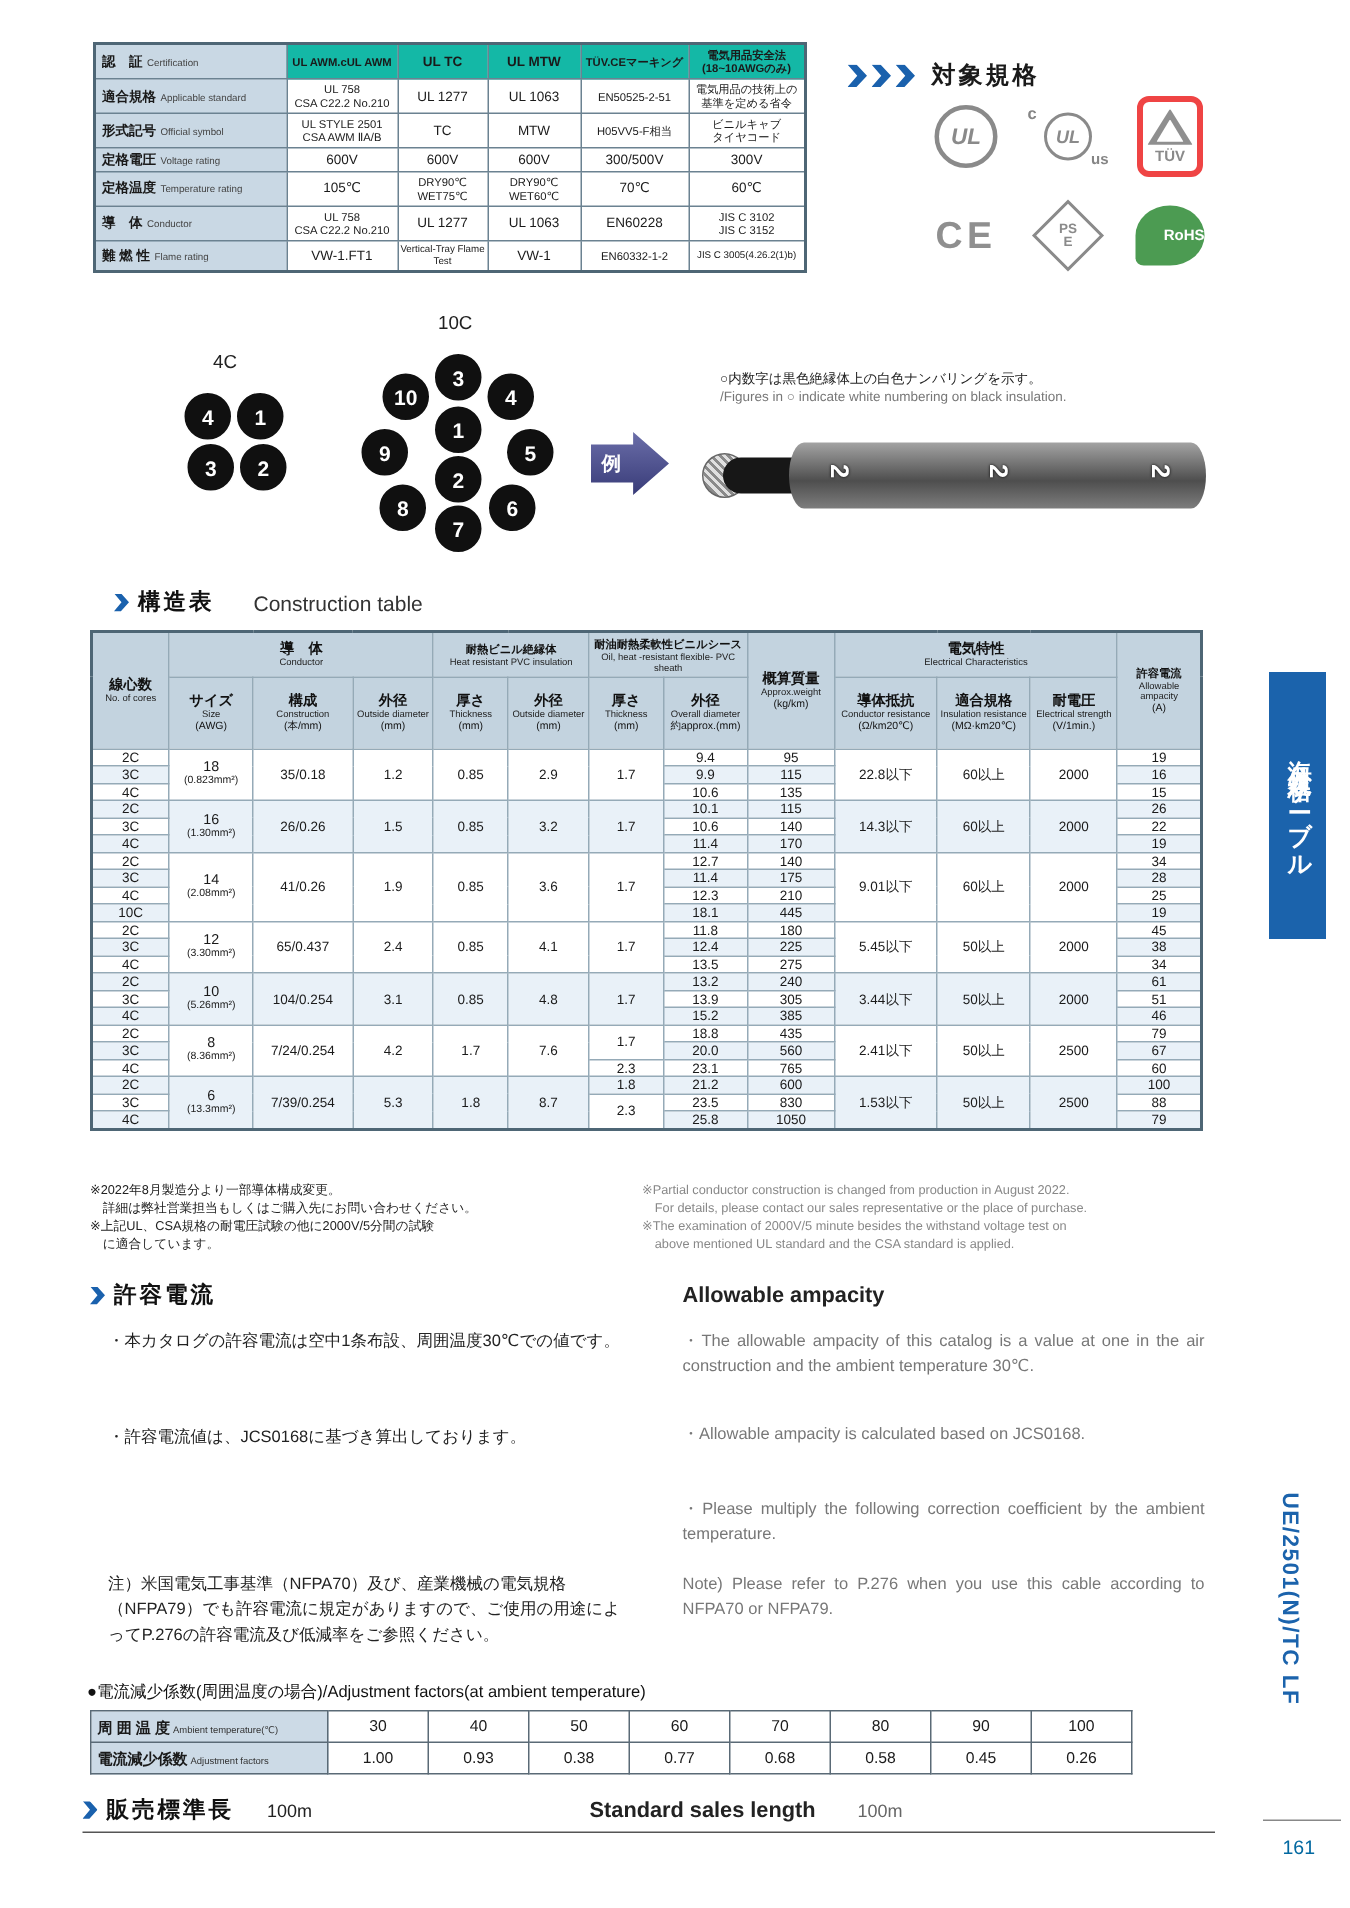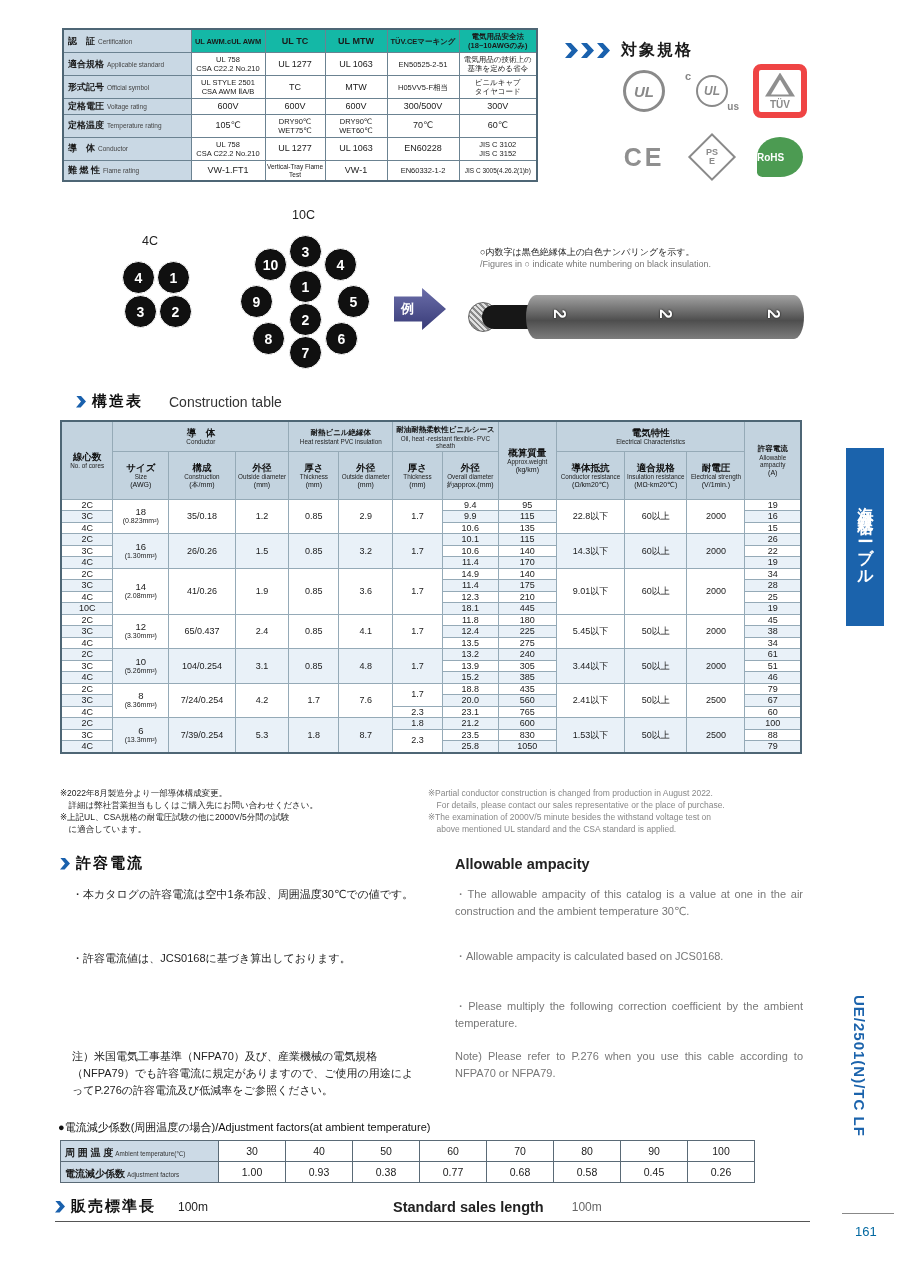--- a/index.html
+++ b/index.html
@@ -25,28 +25,28 @@
 .c-tiny{font-size:6.5px !important;line-height:1.25}
 
 
 .target-title{font-size:16px;font-weight:bold;letter-spacing:2px;margin-left:8px}
 .logo-grid{display:grid;grid-template-columns:repeat(3,58px);grid-auto-rows:58px;gap:8px 10px}
 .logo-box{position:relative;display:flex;align-items:center;justify-content:center;color:#858585}
 .ul-circle{width:42px;height:42px;border:3px solid #8a8a8a;border-radius:50%;display:flex;align-items:center;justify-content:center;font-size:15px;font-weight:bold;font-style:italic;color:#8a8a8a}
 .ul-circle.sm{width:32px;height:32px;border-width:2px;font-size:12px}
 .cul-c{position:absolute;left:2px;top:8px;font-size:11px;font-weight:bold}
 .cul-us{position:absolute;right:2px;bottom:8px;font-size:10px;font-weight:bold}
-.tuv-box{width:54px;height:54px;border:6px solid #ef4444;border-radius:8px;display:flex;flex-direction:column;align-items:center;justify-content:center}
+.tuv-box{width:44px;height:54px;border:4px solid #ef4444;border-radius:8px;display:flex;flex-direction:column;align-items:center;justify-content:center}
 .tuv-tri-outer{width:30px;height:24px;background:#8f8f8f;clip-path:polygon(50% 0,100% 100%,0 100%);position:relative}
 .tuv-tri-inner{position:absolute;left:6px;top:7px;width:18px;height:15px;background:#fff;clip-path:polygon(50% 0,100% 100%,0 100%)}
 .tuv-text{font-size:10px;font-weight:bold;color:#8a8a8a;margin-top:2px}
 .ce-text{font-size:25px;font-weight:bold;color:#8f8f8f;letter-spacing:3px}
 .pse-diamond{width:34px;height:34px;border:2.5px solid #8a8a8a;transform:rotate(45deg);display:flex;align-items:center;justify-content:center}
 .pse-diamond span{transform:rotate(-45deg);font-size:9px;font-weight:bold;color:#8a8a8a;white-space:pre-line;text-align:center;line-height:1}
-.rohs-leaf{width:46px;height:40px;background:#4c9b52;border-radius:50% 50% 50% 12%;display:flex;align-items:center;justify-content:flex-start}
+.rohs-leaf{width:46px;height:40px;background:#4c9b52;border-radius:50% 50% 50% 12%;display:flex;align-items:center;justify-content:flex-end}
 .rohs-leaf span{color:#fff;font-size:10px;font-weight:bold}
 
 
 .grp-label{font-size:12.5px;color:#222}
 .core-circle{position:absolute;width:33px;height:33px;border-radius:50%;background:#101010;border:1.5px solid #fff;color:#fff;display:flex;align-items:center;justify-content:center;font-size:14px;font-weight:bold}
 .example-arrow{width:52px;height:42px;background:linear-gradient(180deg,#6b6ea9,#383b78);clip-path:polygon(0 20%,54% 20%,54% 0,100% 50%,54% 100%,54% 80%,0 80%);position:absolute}
 .example-label{position:absolute;left:7px;top:50%;transform:translateY(-50%);color:#fff;font-size:13px;font-weight:bold}
 .ident-note{font-size:9px;line-height:1.35}
 .ident-note .jp{color:#222}
 .ident-note .en{color:#777}
@@ -436,21 +436,21 @@
           <td>2C</td>
           <td class="merged" rowspan="4">
             <div class="sz">14</div>
             <div class="sznote">(2.08mm²)</div>
           </td>
           <td class="merged" rowspan="4">41/0.26</td>
           <td class="merged" rowspan="4">1.9</td>
           <td class="merged" rowspan="4">0.85</td>
           <td class="merged" rowspan="4">3.6</td>
           <td class="merged" rowspan="4">1.7</td>
-          <td>14.9</td>
+          <td>12.7</td>
           <td>140</td>
           <td class="merged" rowspan="4">9.01以下</td>
           <td class="merged" rowspan="4">60以上</td>
           <td class="merged" rowspan="4">2000</td>
           <td>34</td>
         </tr>
         <tr class="alt">
           <td>3C</td>
           <td>11.4</td>
           <td>175</td>

